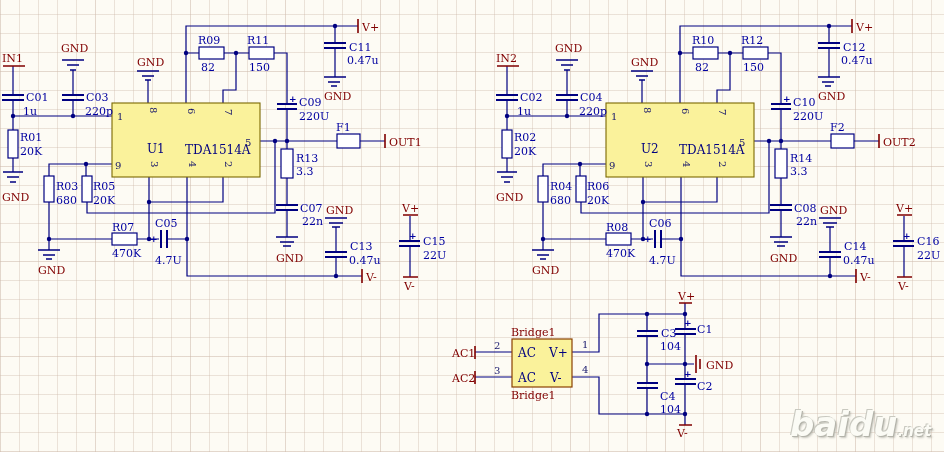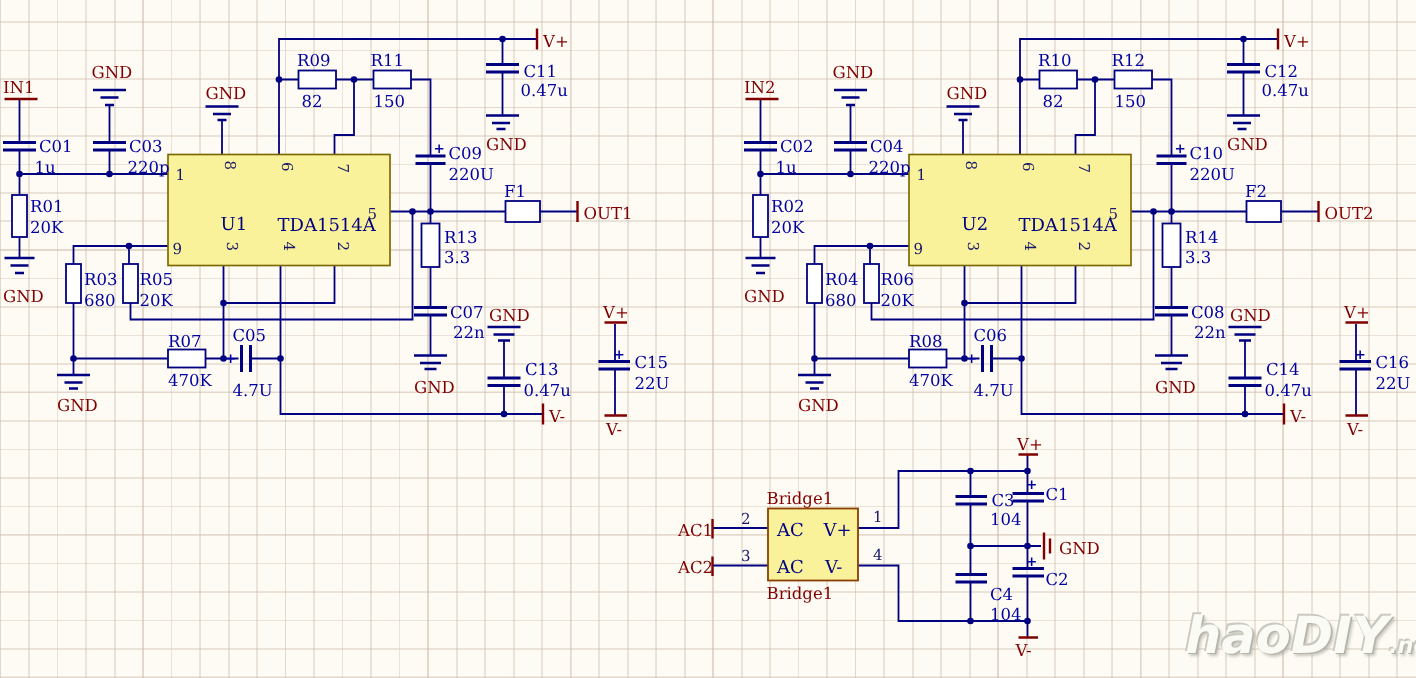--- a/index.html
+++ b/index.html
@@ -237,14 +237,14 @@
     <text class="nv" x="660" y="350">104</text>
     <text class="plus" x="684" y="326">+</text>
     <text class="nv" x="697" y="333">C1</text>
     <text class="nv" x="660" y="400">C4</text>
     <text class="nv" x="660" y="413">104</text>
     <text class="plus" x="684" y="377">+</text>
     <text class="nv" x="697" y="390">C2</text>
   </g>
 </svg>
 
-  <div class="wm-logo"><span>haoDIY</span><span class="net">.net</span></div>
+  <div class="wm-logo"><span>baidu</span><span class="net">.net</span></div>
 </div>
 
 </body></html>

